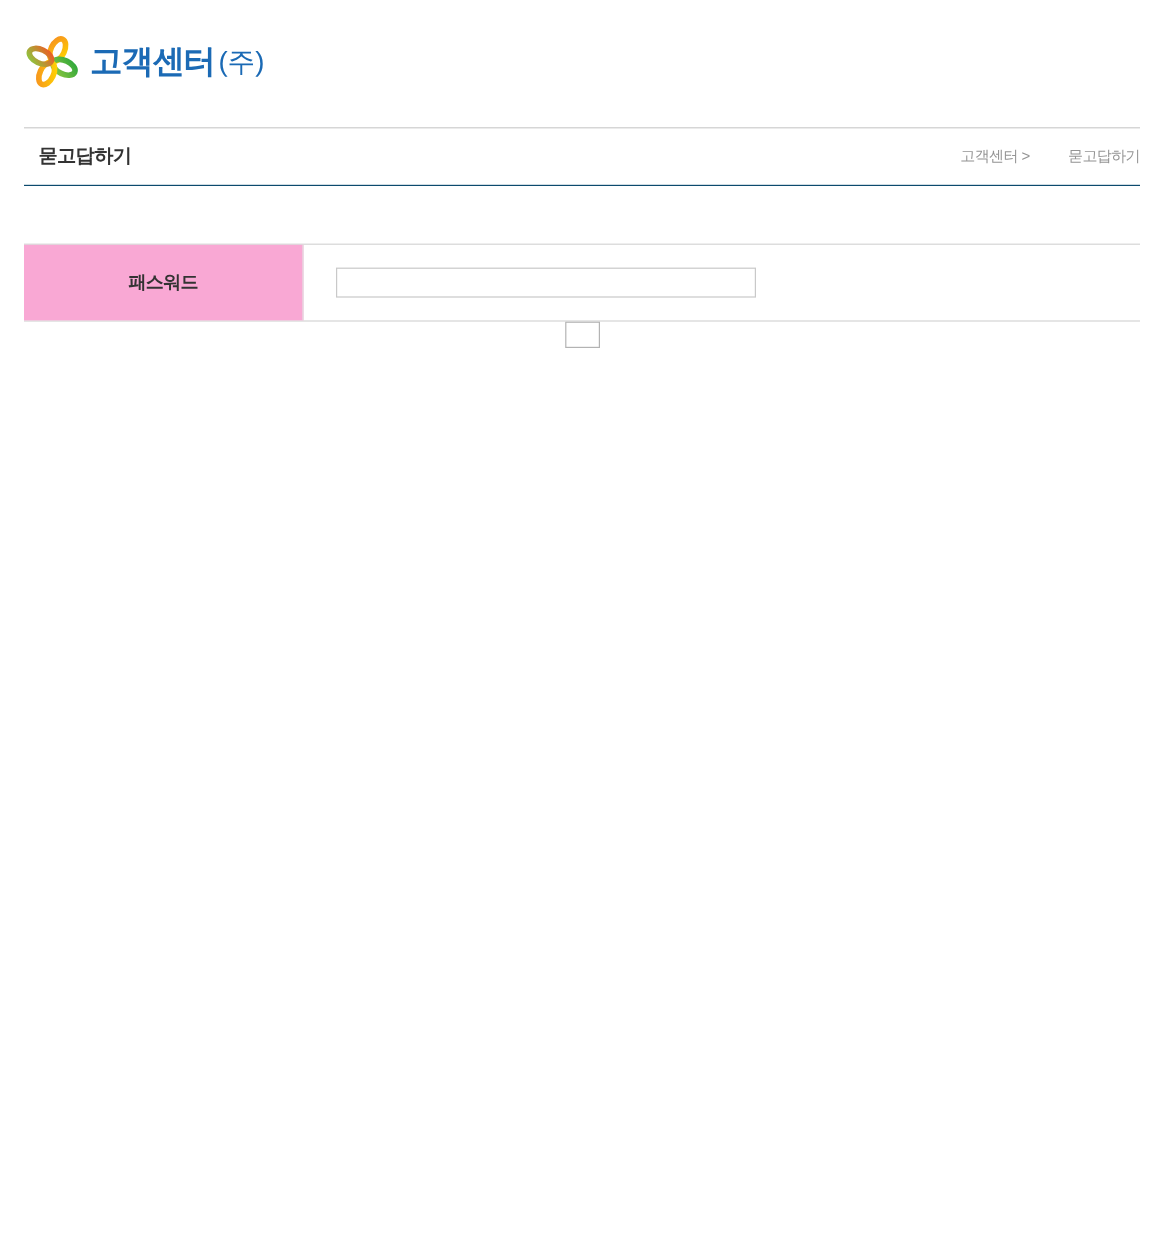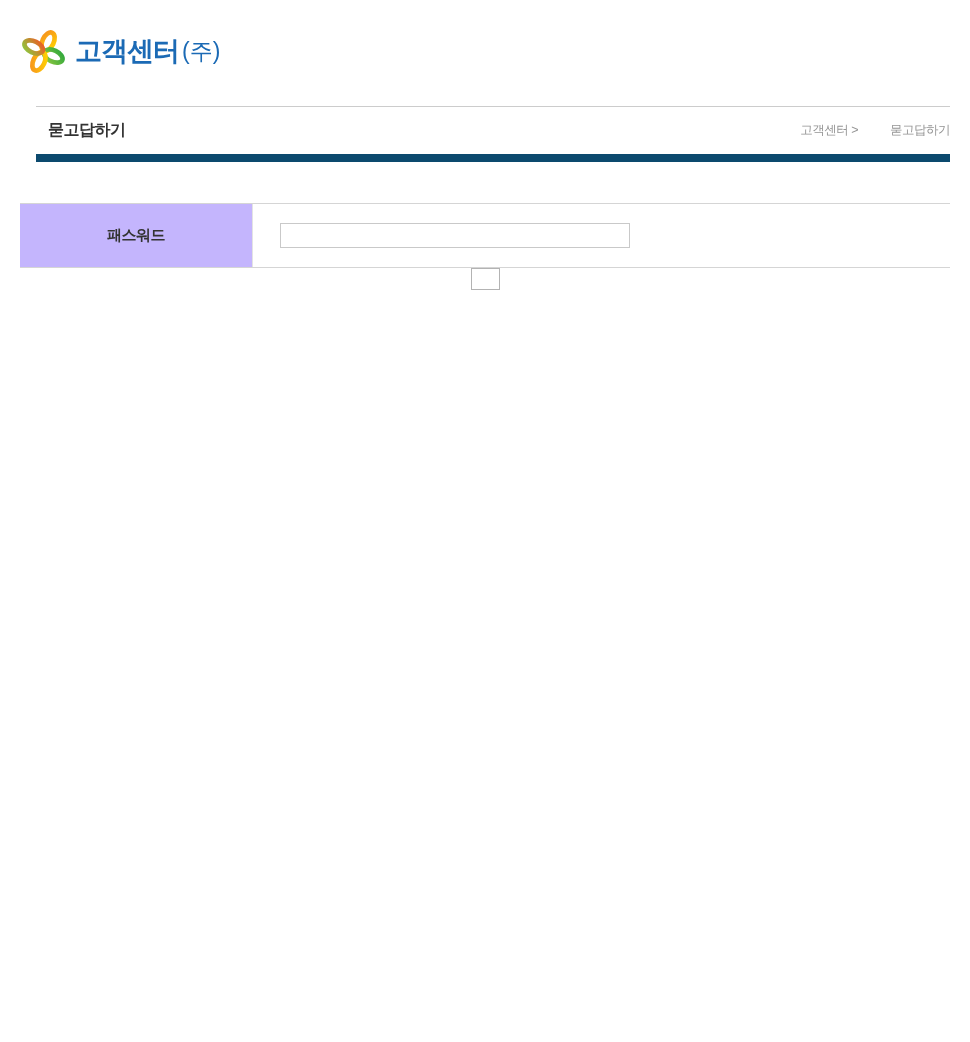--- a/index.html
+++ b/index.html
@@ -34,26 +34,26 @@
     margin-left: 3px;
     color: #1b6ab5;
     font-weight: normal;
     font-size: 23px;
     line-height: 1;
   }
 
   
   .page-head {
     position: absolute;
-    left: 36px;
+    left: 20px;
     right: 20px;
     top: 106px;
     height: 47px;
     border-top: 1px solid #cccccc;
-    border-bottom: 8px solid #0c4a6e;
+    border-bottom: 1px solid #0c4a6e;
     display: flex;
     align-items: center;
     justify-content: space-between;
     box-sizing: content-box;
   }
   .page-title {
     margin: 0;
     padding-left: 12px;
     font-size: 16px;
     font-weight: bold;
@@ -77,21 +77,21 @@
     right: 20px;
     top: 203px;
     height: 63px;
     border-top: 1px solid #d5d5d5;
     border-bottom: 1px solid #d5d5d5;
     display: flex;
     box-sizing: content-box;
   }
   .form-th {
     width: 232px;
-    background: #c4b5fd;
+    background: #f9a8d4;
     border-right: 1px solid #e3e3e3;
     display: flex;
     align-items: center;
     justify-content: center;
     font-size: 15px;
     font-weight: bold;
     color: #333333;
     letter-spacing: -0.5px;
   }
   .form-td {

